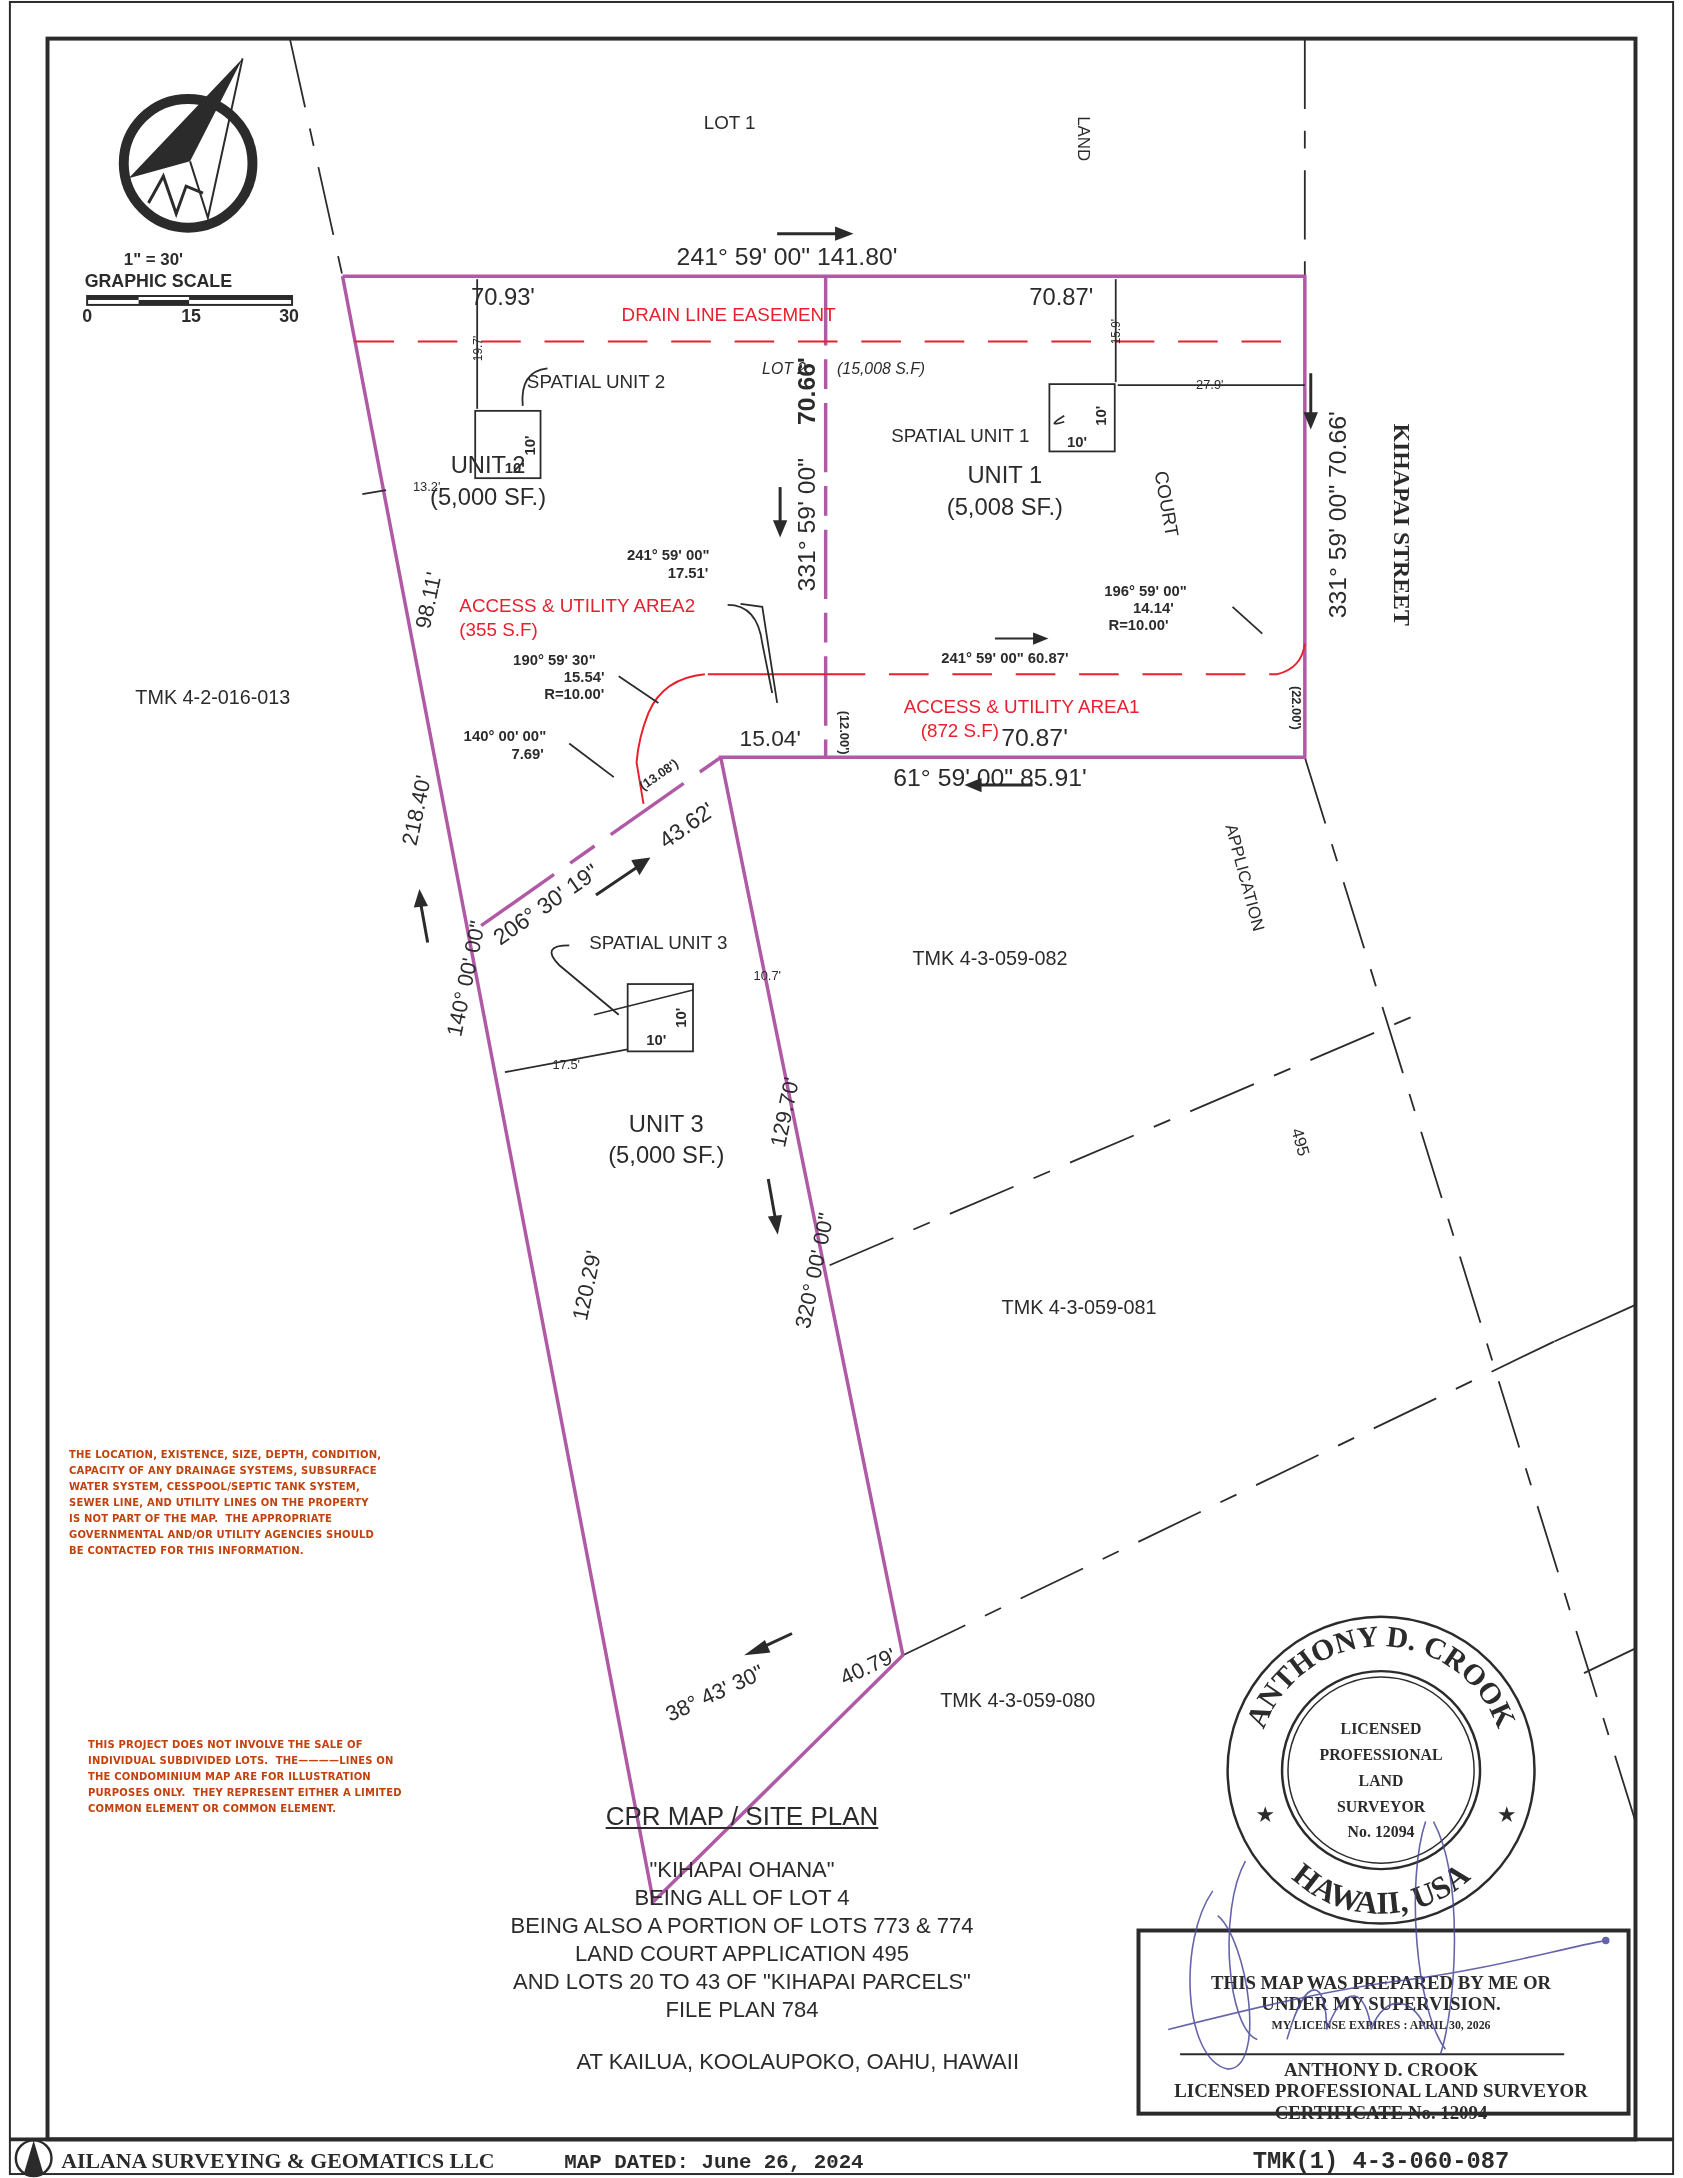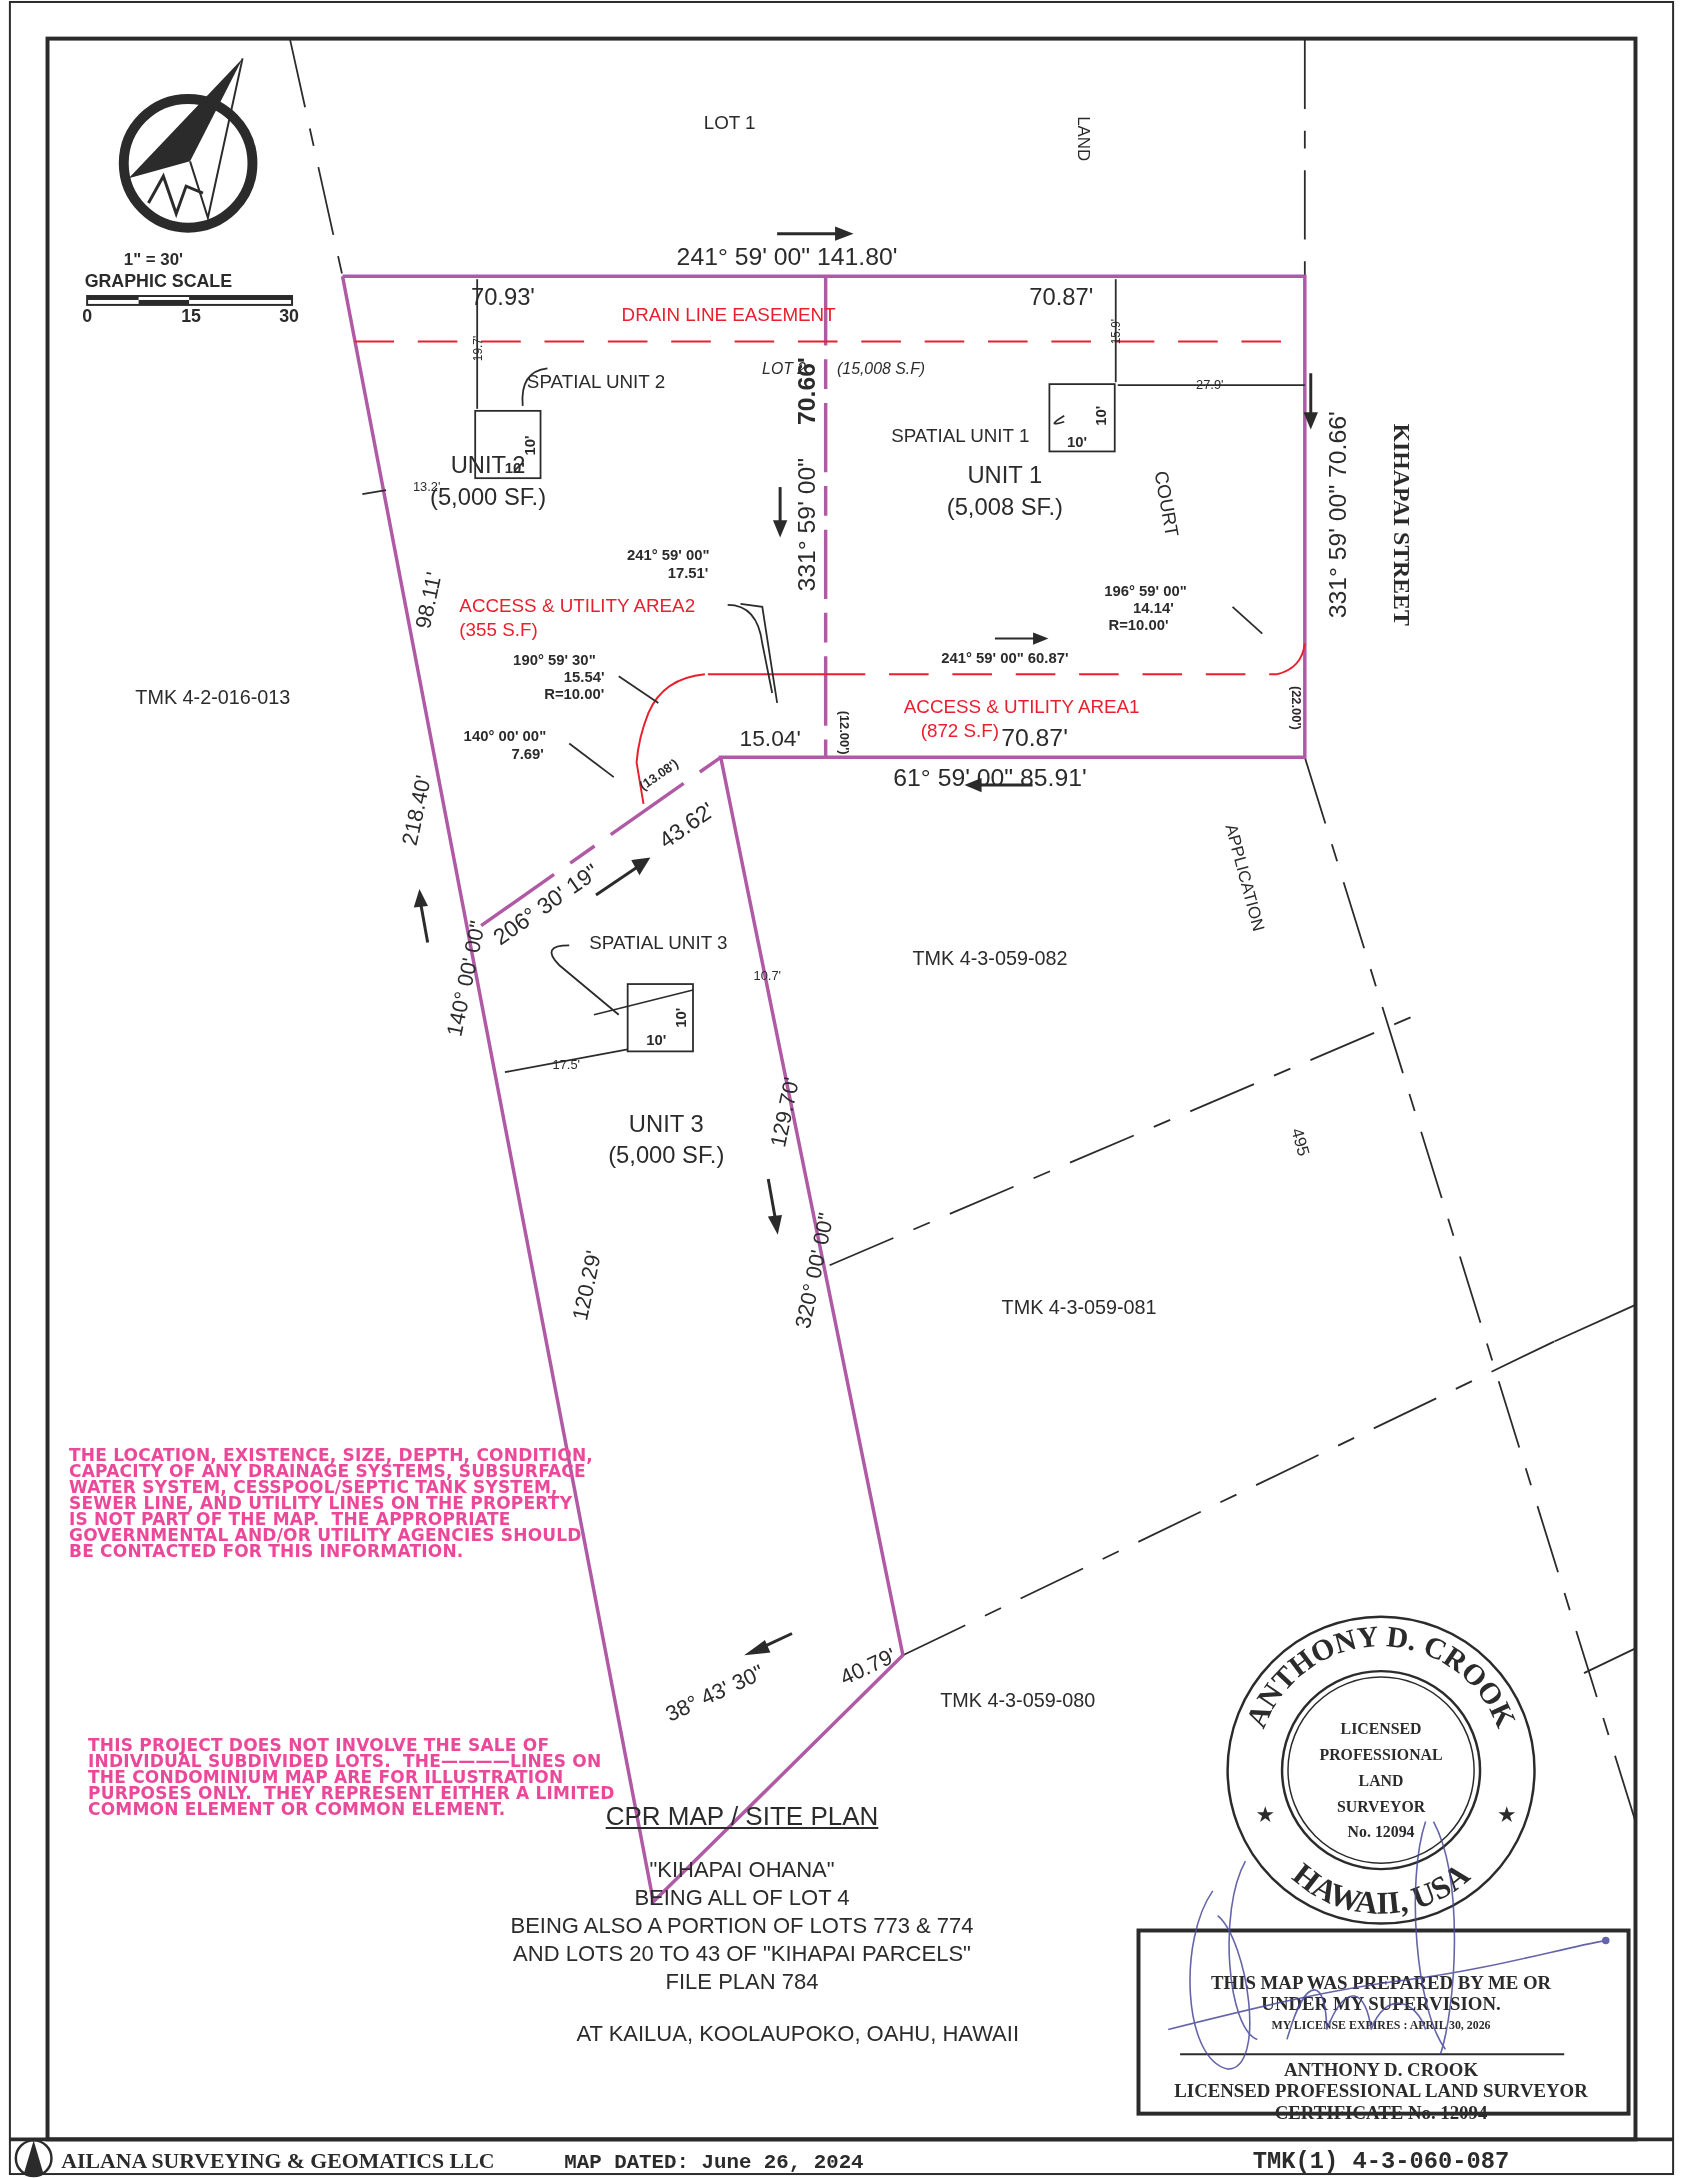--- a/index.html
+++ b/index.html
@@ -8,21 +8,21 @@
   .t { font-family:"Liberation Sans", sans-serif; fill:#2b2b2b; }
   .tm { font-family:"Liberation Sans", sans-serif; fill:#2b2b2b; font-stretch:condensed; }
   .serif { font-family:"Liberation Serif", serif; fill:#2b2b2b; font-weight:bold; }
   .mono { font-family:"Liberation Mono", monospace; fill:#2b2b2b; font-weight:bold; }
   .red { fill:#e8202e; }
   .boundary { stroke:#b05aa5; stroke-width:3.5; fill:none; }
   .thin { stroke:#2b2b2b; stroke-width:1.8; fill:none; }
   .dash { stroke:#2b2b2b; stroke-width:1.8; fill:none; stroke-dasharray:70 22 18 22; }
   .reddash { stroke:#e8202e; stroke-width:2; fill:none; stroke-dasharray:40 24; }
   .redline { stroke:#e8202e; stroke-width:2; fill:none; }
-  .note { position:absolute; font-family:"DejaVu Sans", sans-serif; font-weight:bold; font-size:17px; line-height:16px; color:#ec4899; letter-spacing:0.2px; white-space:pre; }
+  .note { position:absolute; font-family:"DejaVu Sans", sans-serif; font-weight:bold; font-size:10px; line-height:16px; color:#c2410c; letter-spacing:0.2px; white-space:pre; }
   .title-block { position:absolute; left:465px; width:554px; text-align:center; font-family:"Liberation Sans", sans-serif; color:#2b2b2b; font-size:22px; line-height:28px; }
   .title-block .heading { text-decoration:underline; font-size:26px; margin-bottom:26px; }
   .title-block .loc { margin-top:24px;text-align:right; }
 </style>
 </head>
 <body>
 
 <svg width="1683" height="2178" viewBox="0 0 1700 2200">
 
   <rect x="10" y="2" width="1680" height="2194" fill="none" stroke="#2b2b2b" stroke-width="2"></rect>
@@ -251,17 +251,18 @@
 INDIVIDUAL SUBDIVIDED LOTS.  THE————LINES ON
 THE CONDOMINIUM MAP ARE FOR ILLUSTRATION
 PURPOSES ONLY.  THEY REPRESENT EITHER A LIMITED
 COMMON ELEMENT OR COMMON ELEMENT.</div>
 
 <div class="title-block" style="top:1802px;">
   <div class="heading">CPR MAP / SITE PLAN</div>
   <div>"KIHAPAI OHANA"</div>
   <div>BEING ALL OF LOT 4</div>
   <div>BEING ALSO A PORTION OF LOTS 773 &amp; 774</div>
+  <div>LAND COURT APPLICATION 495</div>
   <div>AND LOTS 20 TO 43 OF "KIHAPAI PARCELS"</div>
   <div>FILE PLAN 784</div>
   <div class="loc">AT KAILUA, KOOLAUPOKO, OAHU, HAWAII</div>
 </div>
 
 
 </body></html>

